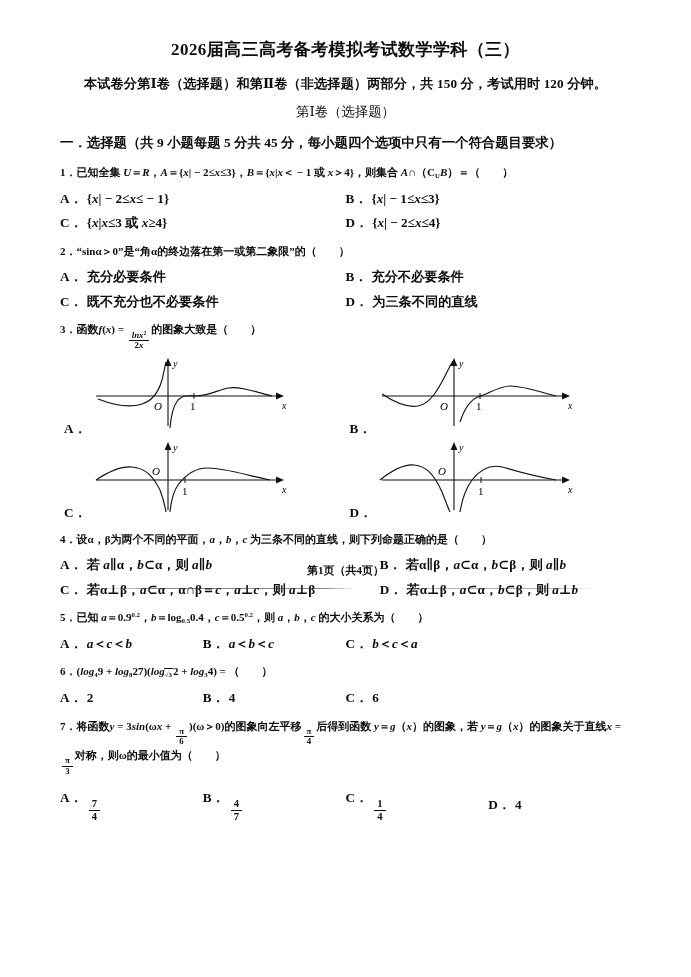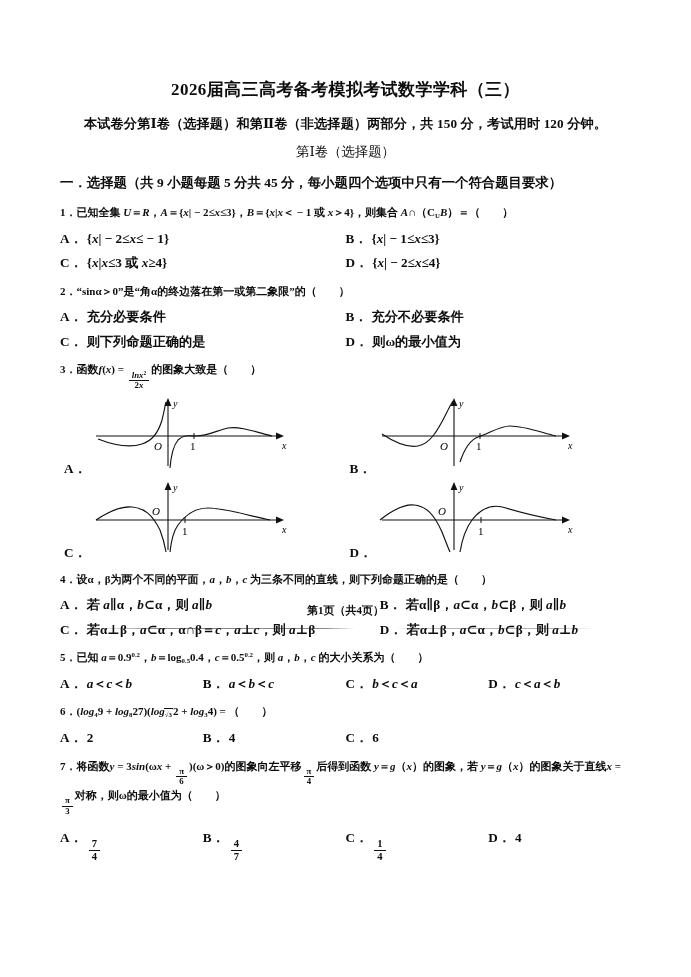--- a/index.html
+++ b/index.html
@@ -14,21 +14,20 @@
     color: #0d0d0d;
     position: relative;
     overflow: hidden;
   }
   .page {
     position: relative;
     width: 691px;
     height: 690px;
     padding: 0;
     box-sizing: border-box;
-    margin-top: 40px;
   }
   .inner {
     padding: 34px 60px 0 60px;
   }
 
   
   .doc-title {
     text-align: center;
     font-weight: bold;
     font-size: 17px;
@@ -65,20 +64,21 @@
     line-height: 1.62;
     margin-bottom: 5px;
   }
 
   .opts {
     display: flex;
     flex-wrap: wrap;
     font-size: 13.2px;
     font-weight: bold;
     line-height: 1.85;
+    align-items: flex-end;
   }
   .opts.two > .opt { width: 50%; box-sizing: border-box; }
   .opts.four > .opt { width: 25%; box-sizing: border-box; }
   .opts.two-wide > .opt:nth-child(odd)  { width: 56%; box-sizing: border-box; }
   .opts.two-wide > .opt:nth-child(even) { width: 44%; box-sizing: border-box; }
   .opt { white-space: nowrap; }
   .opt .lbl { margin-right: 4px; }
 
   
   .opts.frac { line-height: 2.6; }
@@ -173,22 +173,22 @@
             <div class="opt"><span class="lbl">B．</span><span>{<i>x</i>| − 1≤<i>x</i>≤3}</span></div>
             <div class="opt"><span class="lbl">C．</span><span>{<i>x</i>|<i>x</i>≤3 或 <i>x</i>≥4}</span></div>
             <div class="opt"><span class="lbl">D．</span><span>{<i>x</i>| − 2≤<i>x</i>≤4}</span></div>
           </div>
         </div>
         <div class="q">
           <div class="q-stem"><span>2．</span><span>“sinα＞0”是“角α的终边落在第一或第二象限”的（　　）</span></div>
           <div class="opts two">
             <div class="opt"><span class="lbl">A．</span><span>充分必要条件</span></div>
             <div class="opt"><span class="lbl">B．</span><span>充分不必要条件</span></div>
-            <div class="opt"><span class="lbl">C．</span><span>则下列命题正确的是</span></div>
-            <div class="opt"><span class="lbl">D．</span><span>则ω的最小值为</span></div>
+            <div class="opt"><span class="lbl">C．</span><span>既不充分也不必要条件</span></div>
+            <div class="opt"><span class="lbl">D．</span><span>为三条不同的直线</span></div>
           </div>
         </div>
         <div class="q">
           <div class="q-stem"><span>3．</span><span>函数<i>f</i>(<i>x</i>) = <span class="fr">
                 <span class="num"><i>lnx</i><sup>2</sup></span>
                 <span class="den">2<i>x</i></span>
               </span>的图象大致是（　　）</span></div>
           <div class="graph-grid">
             <div class="graph-cell">
               <svg width="200" height="74" viewBox="0 0 200 74">
@@ -264,21 +264,20 @@
             <div class="opt"><span class="lbl">C．</span><span>若α⊥β，<i>a</i>⊂α，α∩β＝<i>c</i>，<i>a</i>⊥<i>c</i>，则 <i>a</i>⊥β</span></div>
             <div class="opt"><span class="lbl">D．</span><span>若α⊥β，<i>a</i>⊂α，<i>b</i>⊂β，则 <i>a</i>⊥<i>b</i></span></div>
           </div>
         </div>
         <div class="q">
           <div class="q-stem"><span>5．</span><span>已知 <i>a</i>＝0.9<sup>0.2</sup>，<i>b</i>＝log<sub>0.5</sub>0.4，<i>c</i>＝0.5<sup>0.2</sup>，则 <i>a</i>，<i>b</i>，<i>c</i> 的大小关系为（　　）</span></div>
           <div class="opts four">
             <div class="opt"><span class="lbl">A．</span><span><i>a</i>＜<i>c</i>＜<i>b</i></span></div>
             <div class="opt"><span class="lbl">B．</span><span><i>a</i>＜<i>b</i>＜<i>c</i></span></div>
             <div class="opt"><span class="lbl">C．</span><span><i>b</i>＜<i>c</i>＜<i>a</i></span></div>
-            <div class="opt"><span class="lbl">D．</span><span><i>c</i>＜<i>a</i>＜<i>b</i></span></div>
           </div>
         </div>
         <div class="q">
           <div class="q-stem"><span>6．</span><span>(<i>log</i><sub>4</sub>9 + <i>log</i><sub>8</sub>27)(<i>log</i><sub><span class="sqrt">√3</span></sub>2 + <i>log</i><sub>3</sub>4) = （　　）</span></div>
           <div class="opts four">
             <div class="opt"><span class="lbl">A．</span><span>2</span></div>
             <div class="opt"><span class="lbl">B．</span><span>4</span></div>
             <div class="opt"><span class="lbl">C．</span><span>6</span></div>
           </div>
         </div>

